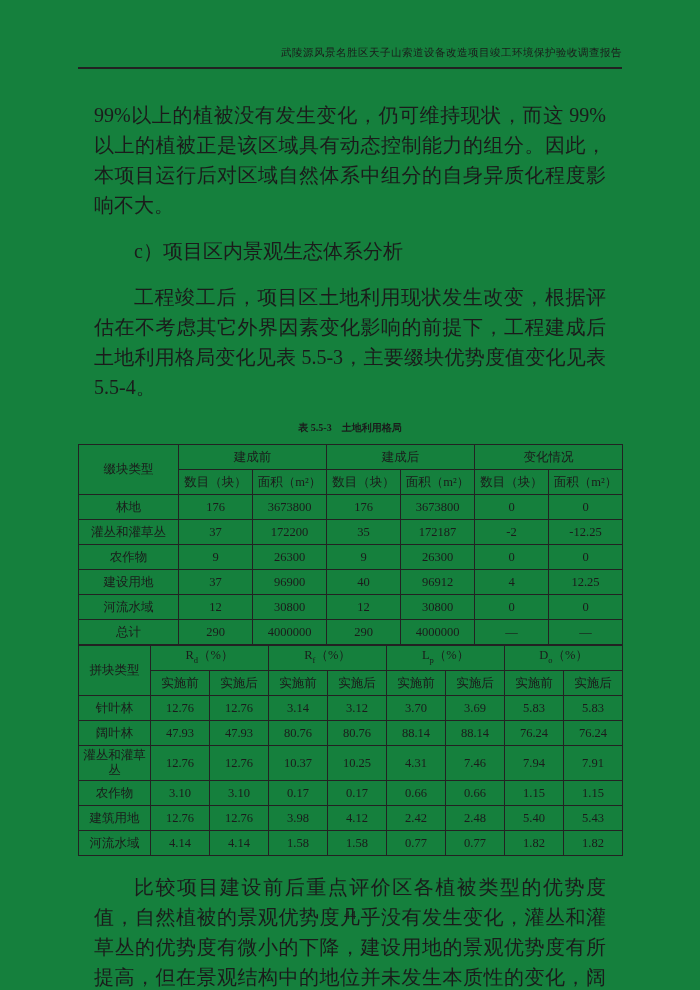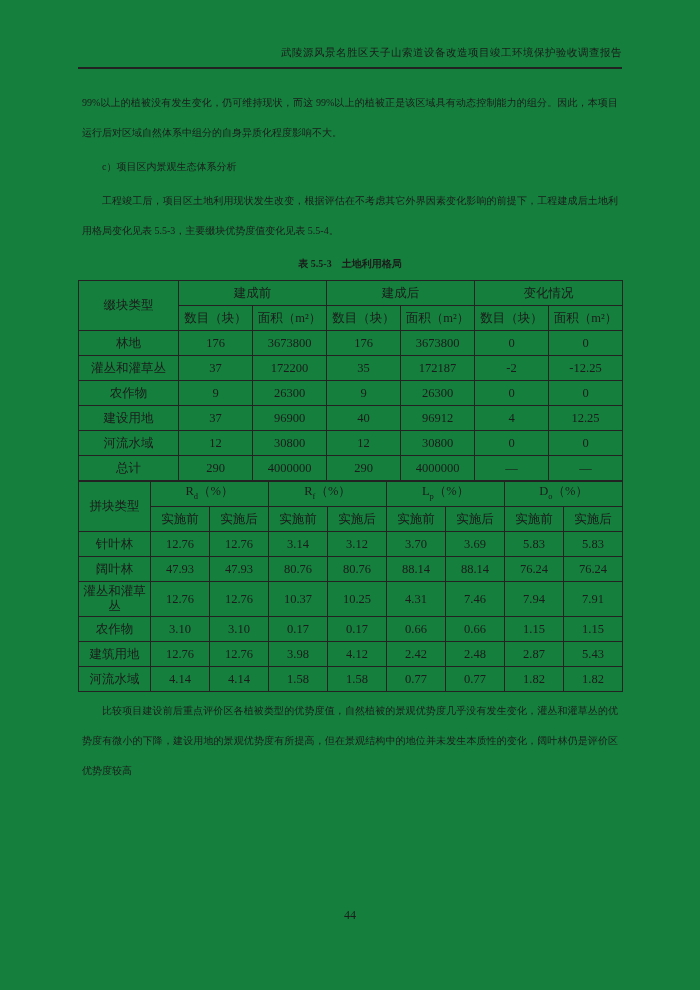--- a/index.html
+++ b/index.html
@@ -17,24 +17,24 @@
     text-align:right;
     font-size:10.5px;
     letter-spacing:0.5px;
     padding-bottom:7px;
     border-bottom:2px solid #222;
   }
   .content {
     position:absolute; top:84px; left:78px; width:544px;
   }
   .para {
-    font-size:10px;
+    font-size:20px;
     line-height:30px;
     text-align:justify;
-    margin:4px;
+    margin:16px;
   }
   .indent { text-indent:2em; }
   .tbl-title {
     text-align:center;
     font-weight:bold;
     font-size:10px;
     margin:8px 0 6px 0;
     line-height:20px;
   }
   .tbl-title.second { margin-top:16px; }
@@ -244,21 +244,21 @@
           <td>1.15</td>
         </tr>
         <tr>
           <td>建筑用地</td>
           <td>12.76</td>
           <td>12.76</td>
           <td>3.98</td>
           <td>4.12</td>
           <td>2.42</td>
           <td>2.48</td>
-          <td>2.87</td>
+          <td>5.40</td>
           <td>5.43</td>
         </tr>
         <tr>
           <td>河流水域</td>
           <td>4.14</td>
           <td>4.14</td>
           <td>1.58</td>
           <td>1.58</td>
           <td>0.77</td>
           <td>0.77</td>

